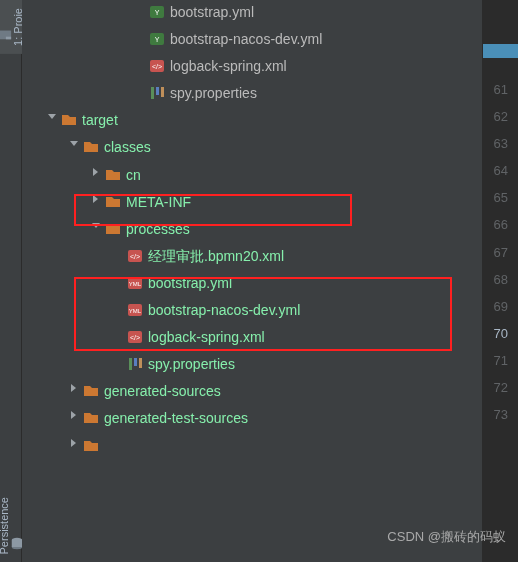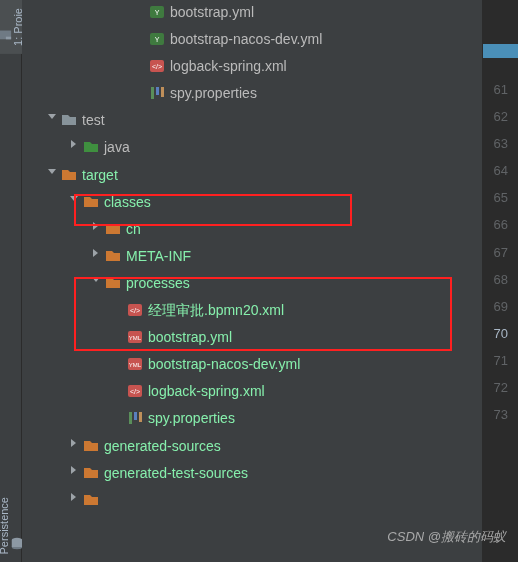--- a/index.html
+++ b/index.html
@@ -93,21 +93,20 @@
     left: 52px;
     pointer-events: none;
   }
   .watermark {
     position: absolute;
     right: 12px;
     bottom: 16px;
     font-size: 13px;
     color: #bcbcbc;
     opacity: 0.85;
-    font-style: italic;
   }
 </style>
 </head>
 <body>
 
 <div class="left-tabs">
   <div class="tab-strip" style="height:50%;">
     <div class="vtab active">
       <svg class="tool-icon" viewBox="0 0 16 16">
           <rect x="1" y="3" width="14" height="10" fill="#6f7a84"></rect>
@@ -183,49 +182,20 @@
       <span class="indent"></span>
       <span class="arrow"></span>
       <span class="ic">
         <svg viewBox="0 0 16 16" width="16" height="16">
           <rect x="2" y="2" width="3" height="12" fill="#5a8f5a"></rect>
           <rect x="7" y="2" width="3" height="8" fill="#5a7fbf"></rect>
           <rect x="12" y="2" width="3" height="10" fill="#bf8f5a"></rect>
         </svg>
       </span>
       <span class="label ">spy.properties</span>
-    </div>
-    <div class="row">
-      <span class="indent"></span>
-      <span class="arrow">
-        <svg viewBox="0 0 10 10">
-          <path d="M1 2l4 5 4-5z" fill="#9da3a8"></path>
-        </svg>
-      </span>
-      <span class="ic">
-        <svg viewBox="0 0 16 16" width="16" height="16">
-          <path d="M1 3h6l2 2h6v8H1z" fill="#87939A"></path>
-        </svg>
-      </span>
-      <span class="label ">test</span>
-    </div>
-    <div class="row">
-      <span class="indent"></span>
-      <span class="indent"></span>
-      <span class="arrow">
-        <svg viewBox="0 0 10 10">
-          <path d="M2 1l5 4-5 4z" fill="#9da3a8"></path>
-        </svg>
-      </span>
-      <span class="ic">
-        <svg viewBox="0 0 16 16" width="16" height="16">
-          <path d="M1 3h6l2 2h6v8H1z" fill="#3f8f3f"></path>
-        </svg>
-      </span>
-      <span class="label ">java</span>
     </div>
     <div class="row">
       <span class="indent"></span>
       <span class="arrow">
         <svg viewBox="0 0 10 10">
           <path d="M1 2l4 5 4-5z" fill="#9da3a8"></path>
         </svg>
       </span>
       <span class="ic">
         <svg viewBox="0 0 16 16" width="16" height="16">

